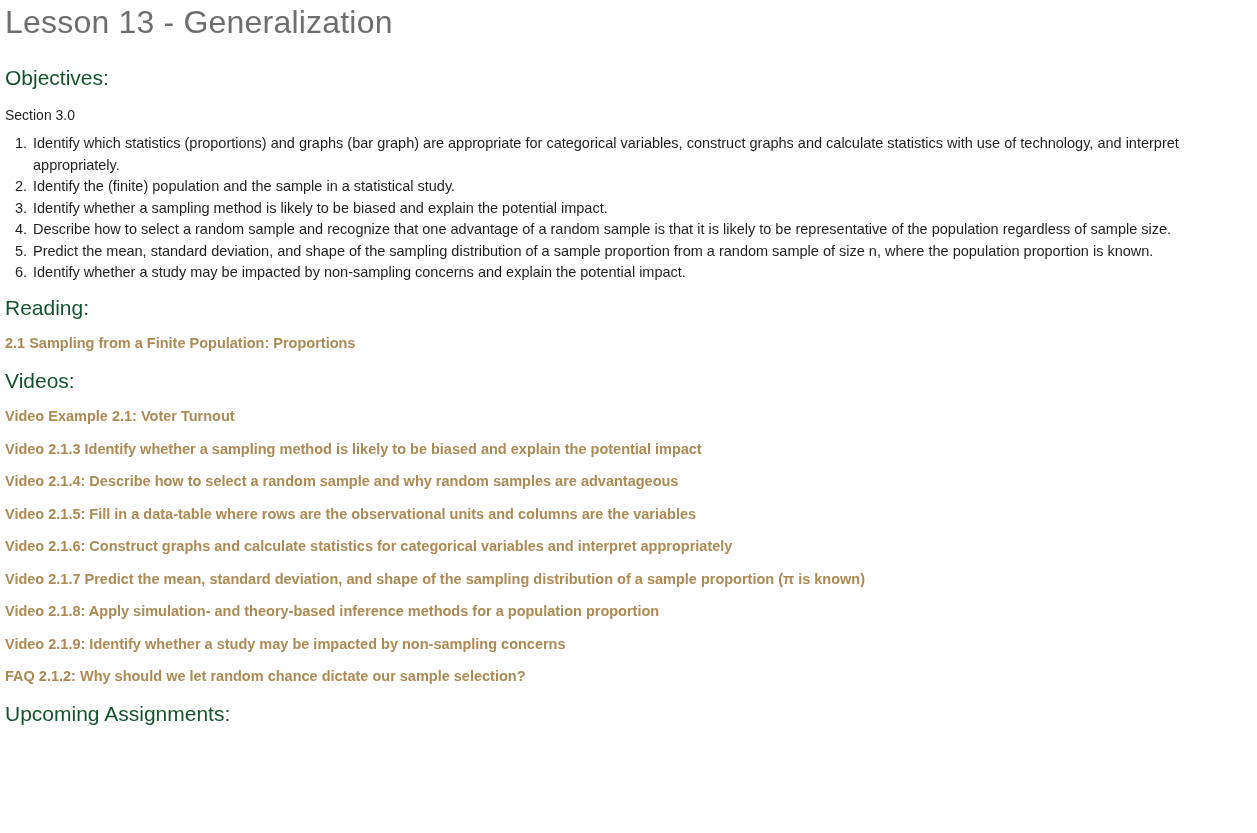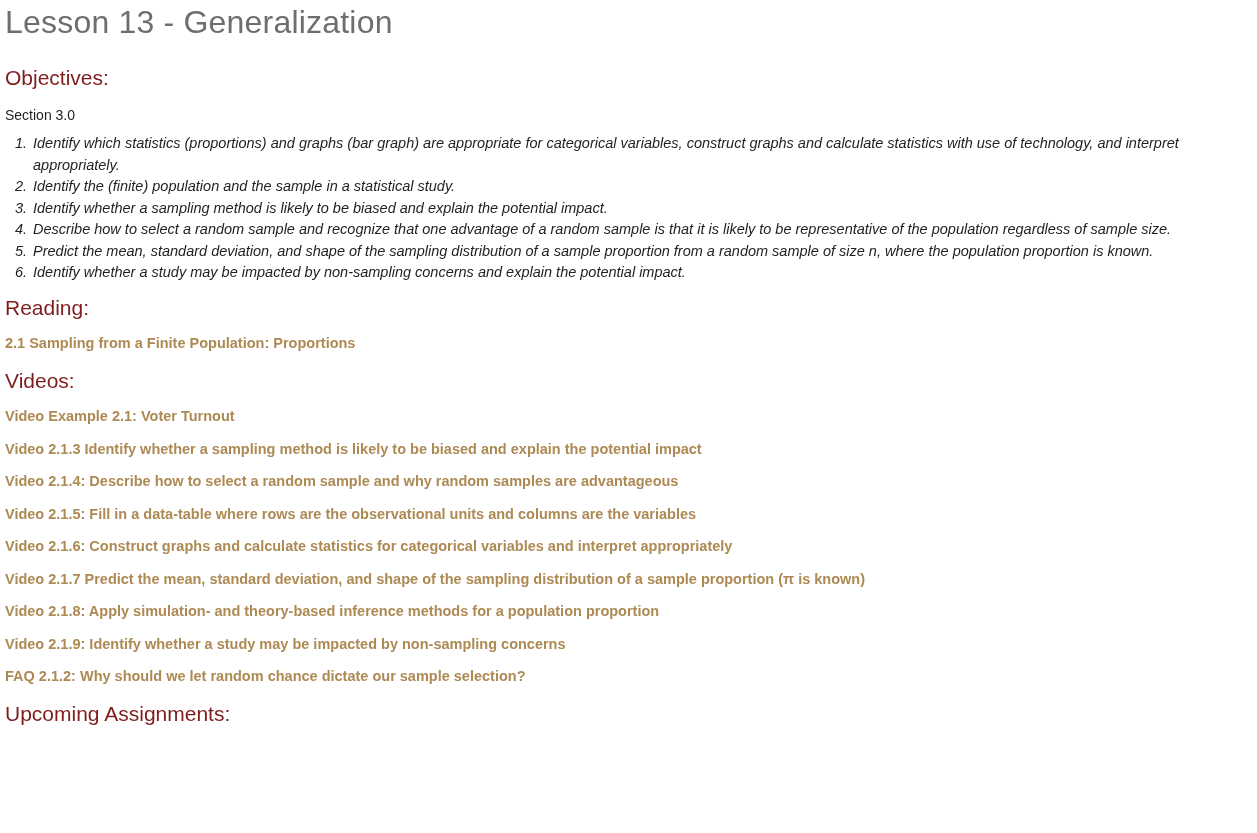--- a/index.html
+++ b/index.html
@@ -23,38 +23,38 @@
     line-height: 36px;
     font-weight: 300;
     color: #6e6e6e;
     letter-spacing: 0.2px;
   }
   h2.section-heading {
     margin: 0 0 16px 0;
     font-size: 21px;
     line-height: 24px;
     font-weight: 500;
-    color: #7f1d1d;
+    color: #14532d;
   }
   h2.mt-sm { margin-top: 8px; }
   h2.mt-md { margin-top: 18px; }
   p.section-label {
     margin: 0 0 9px 0;
     font-size: 14px;
     line-height: 18px;
     color: #1f1f1f;
   }
   ol.objectives-list {
     margin: 0 0 12px 0;
     padding-left: 26px;
     font-size: 14.5px;
     line-height: 21.5px;
     color: #1f1f1f;
   }
-  ol.objectives-list li { padding-left: 2px; font-style: italic; }
+  ol.objectives-list li { padding-left: 2px; }
   p.link-line {
     margin: 0 0 17px 0;
     font-size: 14.5px;
     line-height: 15.5px;
   }
   a.gold-link {
     color: #ad8a54;
     font-weight: bold;
     text-decoration: none;
     cursor: pointer;

